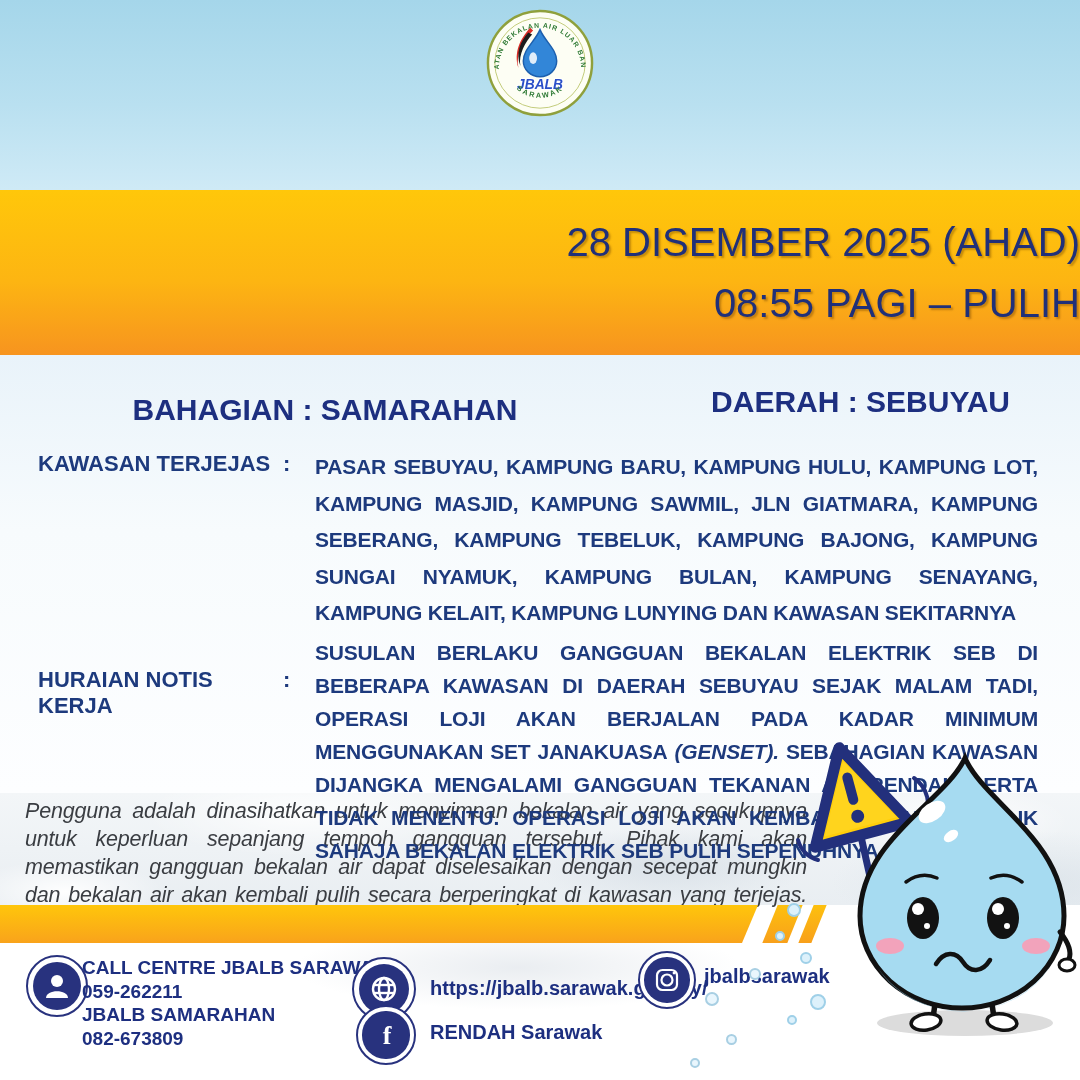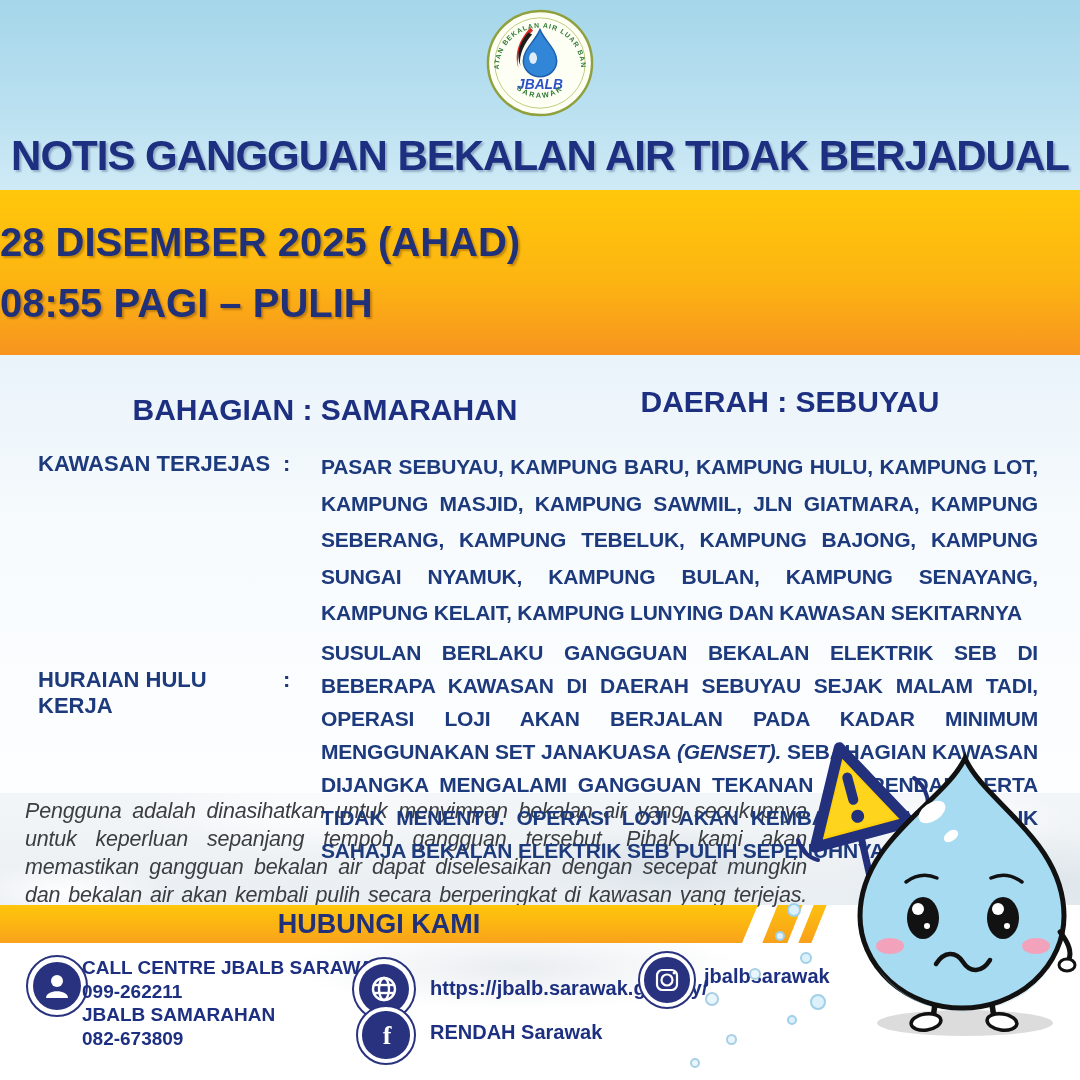--- a/index.html
+++ b/index.html
@@ -11,39 +11,39 @@
   #header{top:0;left:0;width:1080px;height:190px;
     background:linear-gradient(180deg,#a5d6ea 0%,#b9e0f0 55%,#cfeaf6 100%);}
   #logo{left:485px;top:8px;width:110px;height:110px;}
   #main-title{left:0;top:132px;width:1080px;text-align:center;
     font-size:42px;font-weight:bold;color:#1d2f80;letter-spacing:-1px;
     text-shadow:2px 2px 2px rgba(30,40,90,.30);white-space:nowrap;}
 
   
   #date-banner{top:190px;left:0;width:1080px;height:165px;
     background:linear-gradient(180deg,#ffc70a 0%,#fdb512 55%,#f7941f 100%);
-    text-align:left;color:#203079;font-weight:bold;font-size:40px;
+    text-align:right;color:#203079;font-weight:normal;font-size:40px;
     text-shadow:2px 2px 2px rgba(90,50,0,.35);}
   #date-line{margin-top:30px;}
   #time-line{margin-top:16px;}
 
   
   #main{top:355px;left:0;width:1080px;height:438px;z-index:2;
     background:linear-gradient(180deg,#e9f3fa 0%,#f7fbfd 40%,#fdfeff 100%);}
   #region-row{position:relative;height:52px;margin-top:28px;}
   #bahagian{position:absolute;left:0;top:10px;width:650px;text-align:center;
     font-size:30px;font-weight:bold;color:#1d2f80;}
-  #daerah{position:absolute;left:570px;top:2px;width:440px;text-align:center;
+  #daerah{position:absolute;left:570px;top:2px;width:440px;text-align:right;
     font-size:30px;font-weight:bold;color:#1d2f80;}
   .detail-row{display:grid;grid-template-columns:245px 32px 1fr;
     padding:0 42px 0 38px;color:#1d3a7d;}
   .detail-label{font-size:22px;font-weight:bold;}
   .detail-colon{font-size:22px;font-weight:bold;}
   .detail-text{font-size:21px;font-weight:bold;text-align:justify;
-    letter-spacing:-0.2px;margin-left:6px;}
+    letter-spacing:-0.2px;}
   #kawasan-row{margin-top:14px;}
   #kawasan-row .detail-text{line-height:36.5px;}
   #kawasan-row .detail-label,#kawasan-row .detail-colon{padding-top:2px;}
   #huraian-row{margin-top:4px;}
   #huraian-row .detail-text{line-height:33px;}
   #huraian-row .detail-label,#huraian-row .detail-colon{padding-top:31px;}
   .italic{font-style:italic;}
 
   
   #advisory-band{top:793px;left:0;width:1080px;height:112px;z-index:1;
@@ -107,71 +107,69 @@
     <path d="M46,20 C36,31 29,45 34,61 C31,47 39,33 49,23 Z" fill="#d92b26"></path>
     <path d="M44,25 C36,34 31,46 36,59 C34,47 41,35 48,27 Z" fill="#1c1c1c"></path>
 
     <path d="M56,22 C51,34 39,42 39,54 a17,16 0 1 0 34,0 C73,42 61,34 56,22 Z" fill="#3286d8" stroke="#1c5fae" stroke-width="1.5"></path>
     <ellipse cx="49" cy="51" rx="4" ry="6" fill="#ffffff" opacity=".85"></ellipse>
     <text x="56" y="82" text-anchor="middle" font-size="14" font-weight="bold" font-style="italic" fill="#2b50c8" stroke="#ffffff" stroke-width="2" paint-order="stroke">JBALB</text>
     <text font-size="7.5" font-weight="bold" fill="#2f7a35" letter-spacing="2">
       <textPath href="#arcBot" startOffset="50%" text-anchor="middle">SARAWAK</textPath>
     </text>
   </svg>
-  <div id="main-title" class="abs">NOTIS GANGGUAN BEKALAN AIR TIDAK BERJADUAL</div>
 </div>
 
 <div id="date-banner" class="abs">
   <div id="date-line">28 DISEMBER 2025 (AHAD)</div>
   <div id="time-line">08:55 PAGI – PULIH</div>
 </div>
 
 <div id="main" class="abs">
   <div id="region-row">
     <div id="bahagian">BAHAGIAN : SAMARAHAN</div>
     <div id="daerah">DAERAH : SEBUYAU</div>
   </div>
 
   <div id="kawasan-row" class="detail-row">
     <div class="detail-label">KAWASAN TERJEJAS</div>
     <div class="detail-colon">:</div>
     <div class="detail-text">PASAR SEBUYAU, KAMPUNG BARU, KAMPUNG HULU, KAMPUNG LOT, KAMPUNG MASJID, KAMPUNG SAWMIL, JLN GIATMARA, KAMPUNG SEBERANG, KAMPUNG TEBELUK, KAMPUNG BAJONG, KAMPUNG SUNGAI NYAMUK, KAMPUNG BULAN, KAMPUNG SENAYANG, KAMPUNG KELAIT, KAMPUNG LUNYING DAN KAWASAN SEKITARNYA</div>
   </div>
 
   <div id="huraian-row" class="detail-row">
-    <div class="detail-label">HURAIAN HULU KERJA</div>
+    <div class="detail-label">HURAIAN NOTIS KERJA</div>
     <div class="detail-colon">:</div>
     <div class="detail-text"><span>SUSULAN BERLAKU GANGGUAN BEKALAN ELEKTRIK SEB DI BEBERAPA KAWASAN DI DAERAH SEBUYAU SEJAK MALAM TADI, OPERASI LOJI AKAN BERJALAN PADA KADAR MINIMUM MENGGUNAKAN SET JANAKUASA</span><span class="italic"> (GENSET). </span><span>SEBAHAGIAN KAWASAN DIJANGKA MENGALAMI GANGGUAN TEKANAN AIR RENDAH SERTA TIDAK MENENTU. OPERASI LOJI AKAN KEMBALI NORMAL SEBAIK SAHAJA BEKALAN ELEKTRIK SEB PULIH SEPENUHNYA.</span></div>
   </div>
 </div>
 
 <div id="advisory-band" class="abs">
   <div id="advisory-text">Pengguna adalah dinasihatkan untuk menyimpan bekalan air yang secukupnya untuk keperluan sepanjang tempoh gangguan tersebut. Pihak kami akan memastikan gangguan bekalan air dapat diselesaikan dengan secepat mungkin dan bekalan air akan kembali pulih secara berperingkat di kawasan yang terjejas. Segala kesulitan yang timbul akibat gangguan ini adalah sangat dikesali.</div>
 </div>
 
 <div id="contact-banner" class="abs">
   <div id="banner-bg"></div>
-  <div id="banner-title">HUBUNGI KAMI</div>
   <div id="stripe-1" class="stripe"></div>
   <div id="stripe-2" class="stripe"></div>
 </div>
 
 <div id="footer" class="abs">
 
   <div class="icon-ring" style="left:26px;top:12px;width:58px;height:58px;">
     <div class="icon-core">
       <svg width="34" height="34" viewBox="0 0 34 34">
         <circle cx="17" cy="12" r="6" fill="#fff"></circle>
         <path d="M6,29 C6,20 28,20 28,29 Z" fill="#fff"></path>
       </svg>
     </div>
   </div>
   <div id="call-lines" class="contact-text">
     <div>CALL CENTRE JBALB SARAWAK</div>
-    <div>099-262211</div>
+    <div>059-262211</div>
     <div>JBALB SAMARAHAN</div>
     <div>082-673809</div>
   </div>
 
   <div class="icon-ring" style="left:352px;top:14px;width:60px;height:60px;">
     <div class="icon-core">
       <svg width="36" height="36" viewBox="0 0 36 36" fill="none" stroke="#fff" stroke-width="2.4">
         <circle cx="18" cy="18" r="11"></circle>
         <ellipse cx="18" cy="18" rx="5" ry="11"></ellipse>
         <line x1="7" y1="14" x2="29" y2="14"></line>

